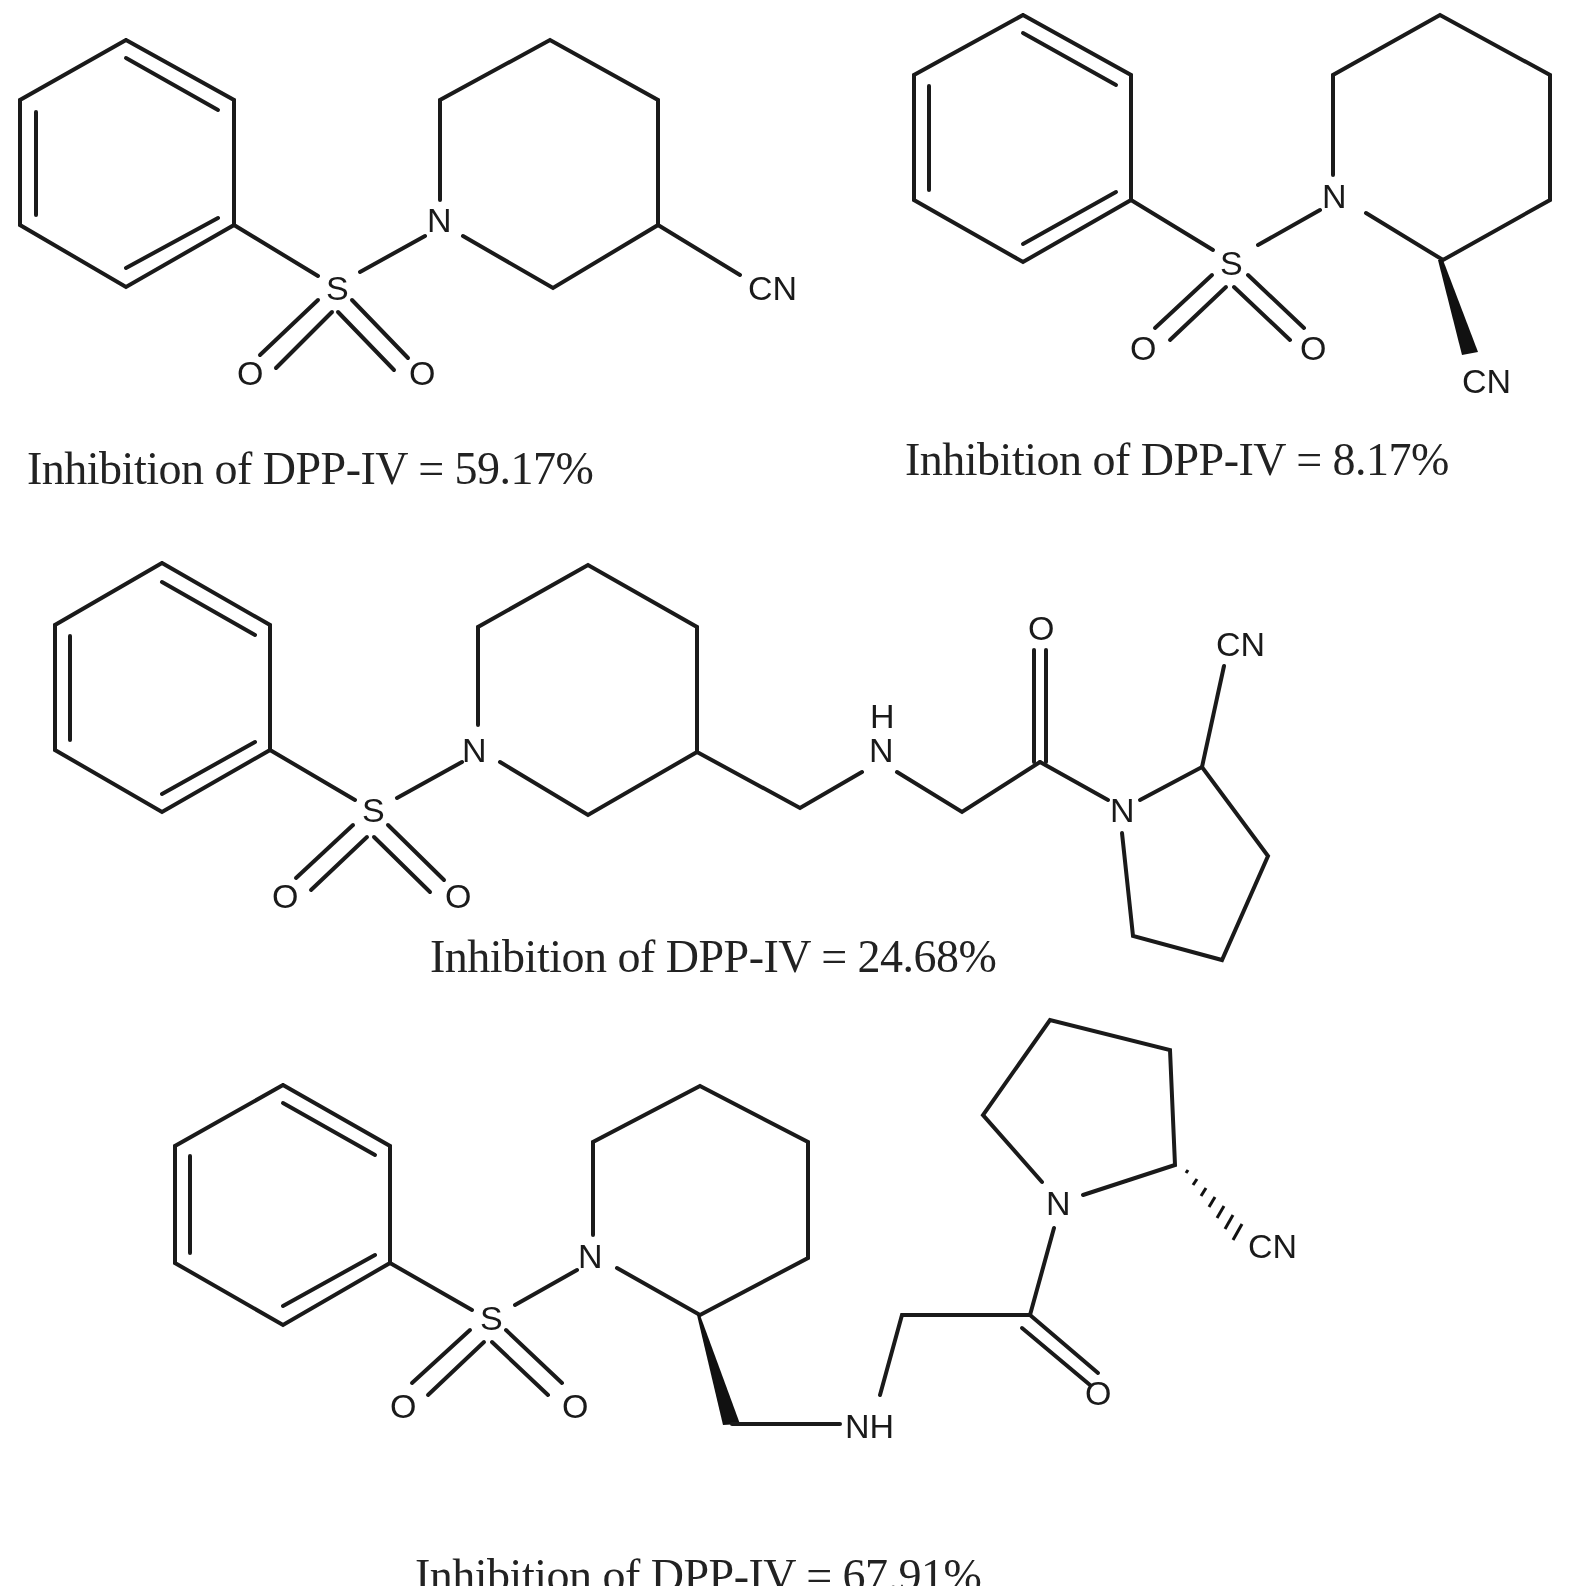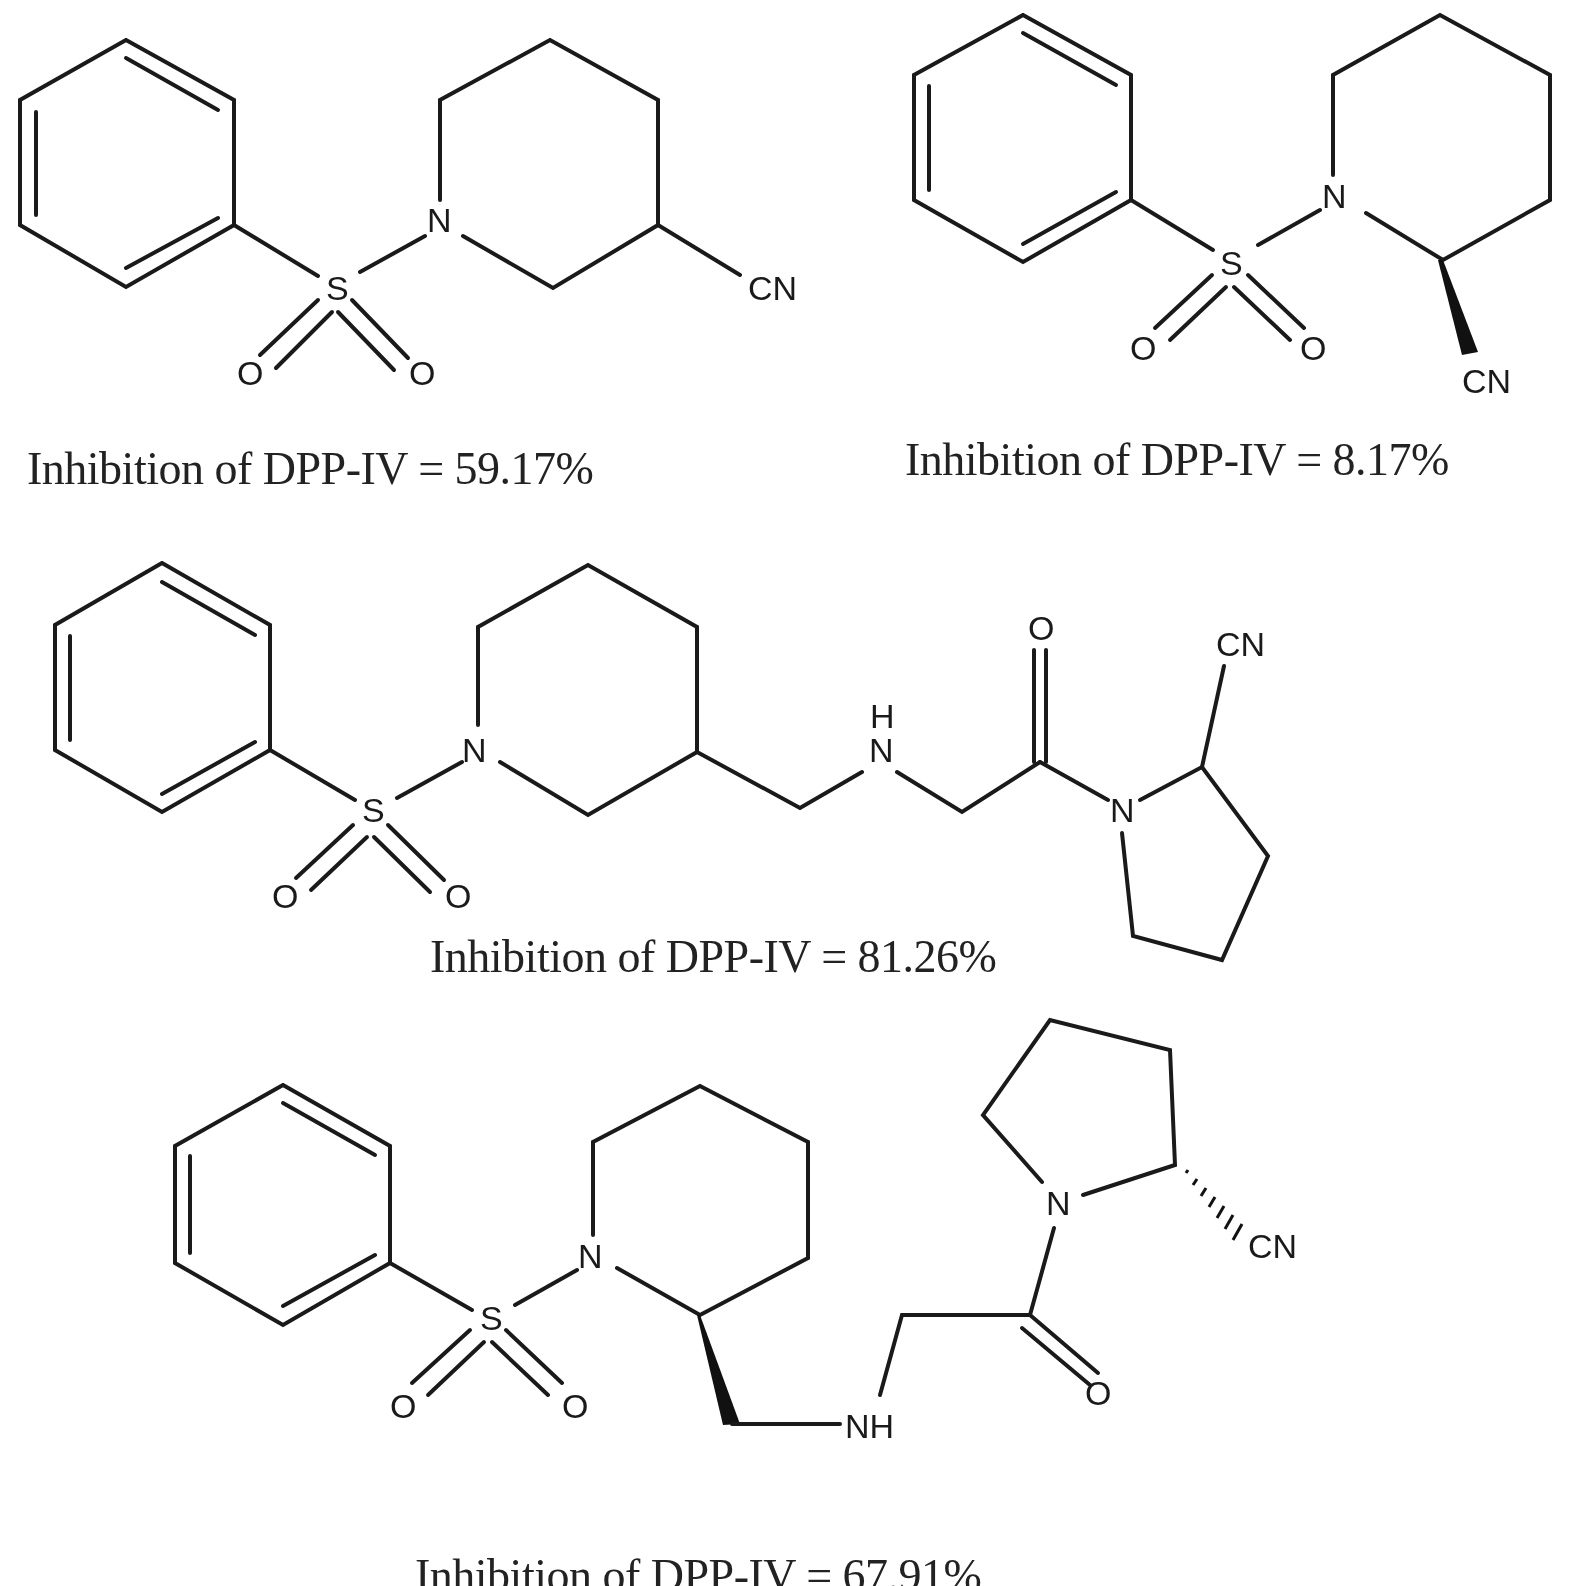--- a/index.html
+++ b/index.html
@@ -160,15 +160,15 @@
     <text class="atom" x="562" y="1418">O</text>
     <text class="atom" x="845" y="1438">NH</text>
     <text class="atom" x="1085" y="1405">O</text>
     <text class="atom" x="1046" y="1215">N</text>
     <text class="atom" x="1248" y="1258">CN</text>
   </g>
 </svg>
 
 <div class="caption" style="left:27px; top:442px;">Inhibition of DPP-IV = 59.17%</div>
 <div class="caption" style="left:905px; top:433px;">Inhibition of DPP-IV = 8.17%</div>
-<div class="caption" style="left:430px; top:930px;">Inhibition of DPP-IV = 81.26%</div>
+<div class="caption" style="left:430px; top:930px;">Inhibition of DPP-IV = 24.68%</div>
 <div class="caption" style="left:415px; top:1549px;">Inhibition of DPP-IV = 67.91%</div>
 </div>
 
 </body></html>

